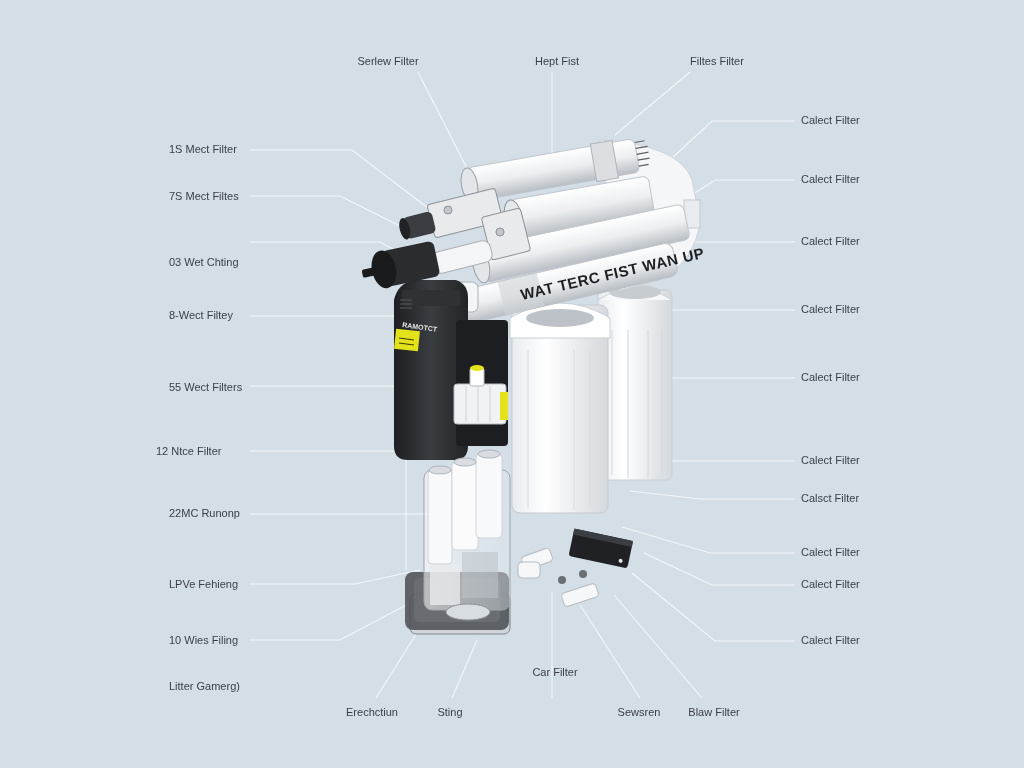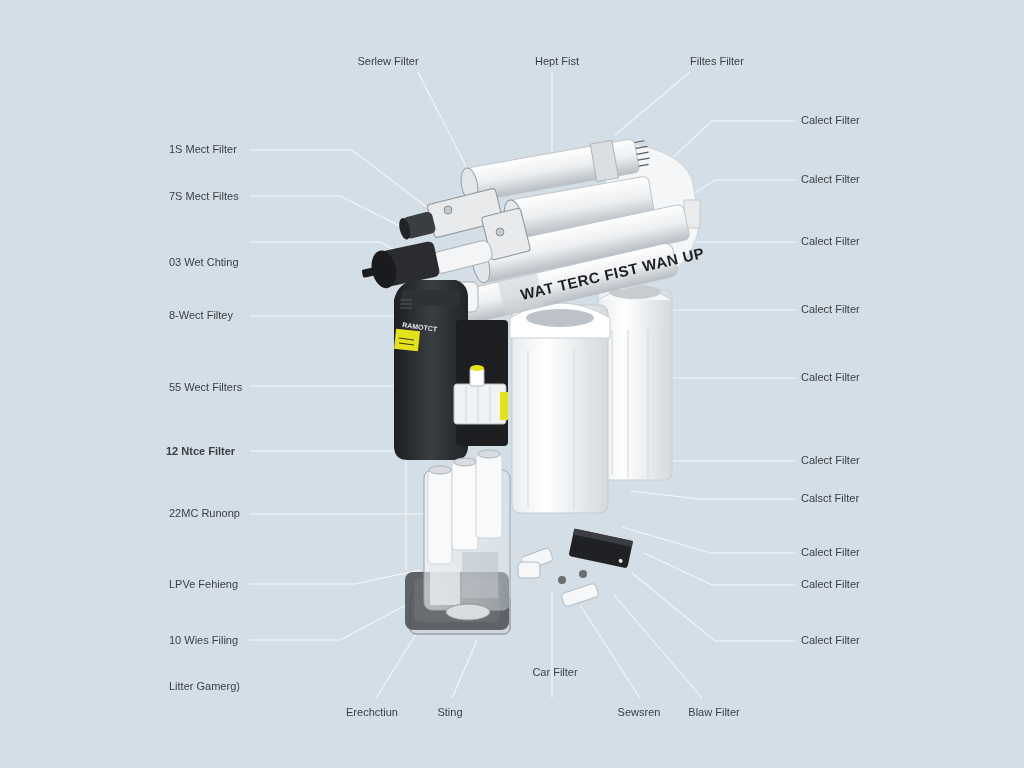--- a/index.html
+++ b/index.html
@@ -234,21 +234,21 @@
     <div class="label top" style="left:557px;top:54px;">Hept Fist</div>
     <div class="label top" style="left:717px;top:54px;">Filtes Filter</div>
   </div>
 
   <div>
     <div class="label left" style="left:169px;top:142px;">1S Mect Filter</div>
     <div class="label left" style="left:169px;top:189px;">7S Mect Filtes</div>
     <div class="label left" style="left:169px;top:235px;margin-top:20px;">03 Wet Chting</div>
     <div class="label left" style="left:169px;top:308px;">8-Wect Filtey</div>
     <div class="label left" style="left:169px;top:380px;">55 Wect Filters</div>
-    <div class="label left" style="left:166px;top:444px;font-weight:bold;">12 Ntce Filter</div>
+    <div class="label left" style="left:156px;top:444px;">12 Ntce Filter</div>
     <div class="label left" style="left:169px;top:506px;">22MC Runonp</div>
     <div class="label left" style="left:169px;top:577px;">LPVe Fehieng</div>
     <div class="label left" style="left:169px;top:633px;">
       <span class="l1">10 Wies Filing</span>
       <span class="l2">Litter Gamerg)</span>
     </div>
   </div>
 
   <div>
     <div class="label right" style="left:801px;top:113px;">Calect Filter</div>

